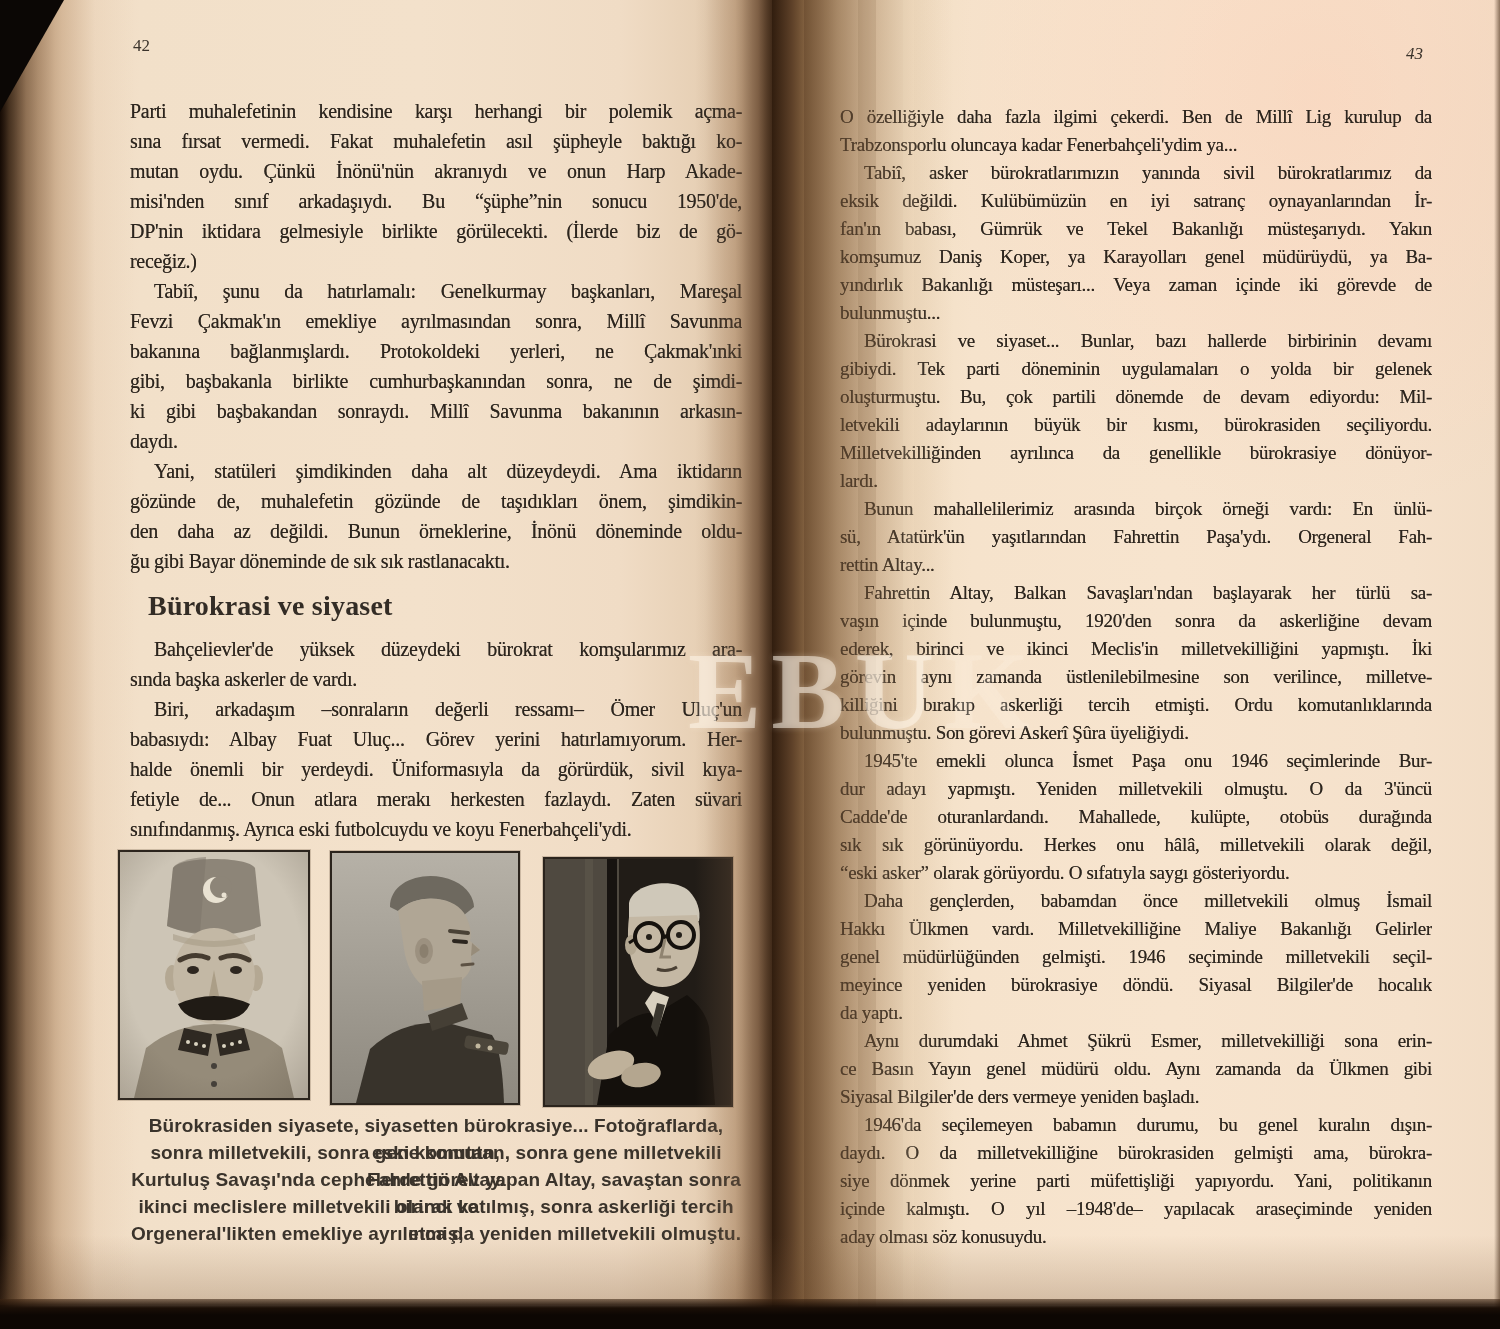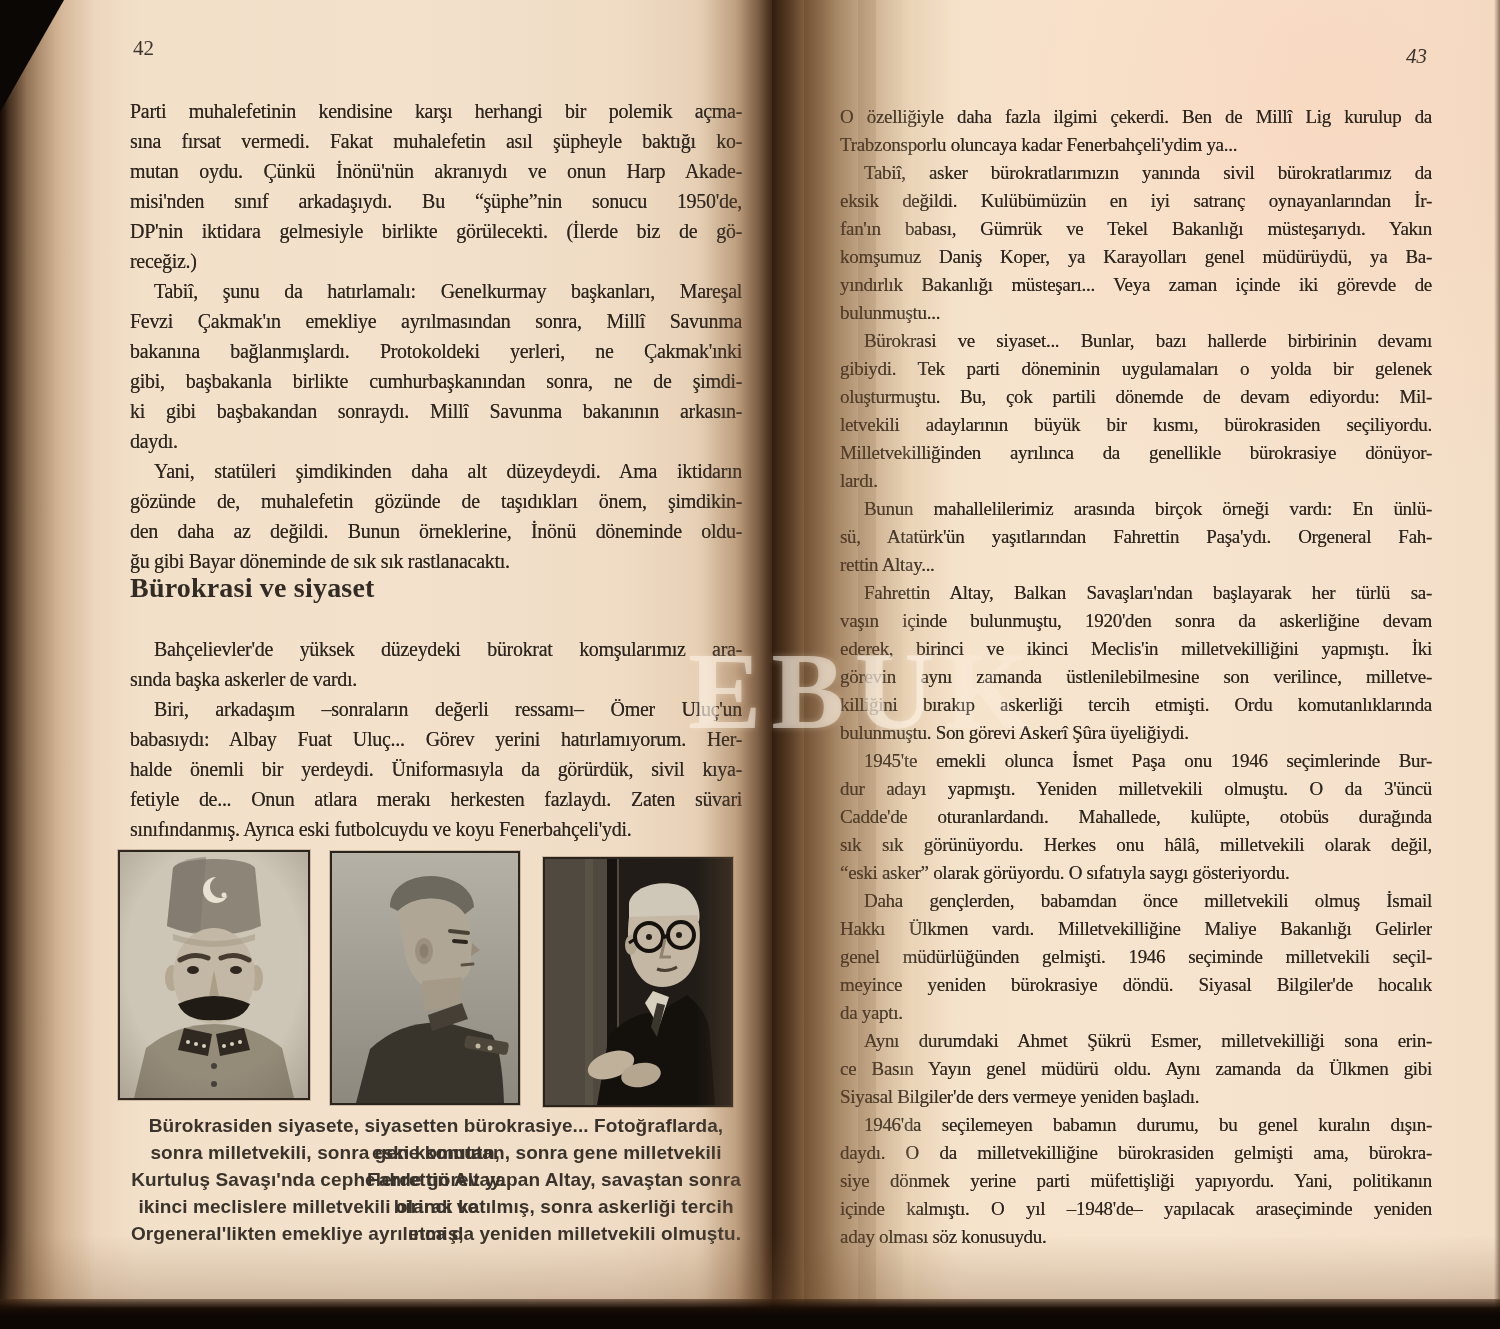--- a/index.html
+++ b/index.html
@@ -11,37 +11,37 @@
     background:linear-gradient(90deg,#23150b 0px,#54402c 7px,#8c6e53 18px,#c2a282 38px,
       #dfc3a5 62px,#eed9c1 95px,#f2e0c9 140px,#f3e1cb 420px,#f0dcc5 620px,#e6cfb4 705px,
       #cdae8d 742px,#9a7a5c 762px,#6b4f38 772px); }
   .pr-bg { position:absolute; left:772px; top:0; width:728px; height:1329px; z-index:0;
     background:linear-gradient(90deg,#53381f 0px,#6f5236 10px,#97754f 24px,#bd9b74 42px,
       #d9bc98 64px,#e9d2b4 92px,#f2dfc4 130px,#f6e3cc 200px,#f7e4ce 400px,#f5e1cb 640px,#f2ddc6 728px); }
   .pr-tint { position:absolute; left:900px; top:0; width:600px; height:520px; z-index:1;
     background:radial-gradient(ellipse at 70% 18%, rgba(255,196,170,.30), rgba(255,196,170,0) 70%); }
 
   
-  .pagenum { position:absolute; z-index:10; font-size:21px; color:#3b332b; }
+  .pagenum { position:absolute; z-index:10; font-size:17px; color:#3b332b; }
   .pn-left  { left:133px; top:36px; }
   .pn-right { left:1406px; top:44px;font-style:italic; }
 
   .col { position:absolute; z-index:10; color:#2c251e; }
   .col-left-1 { left:130px; top:96px;  width:612px; }
   .col-left-2 { left:130px; top:634px; width:612px; }
   .col-right  { left:840px; top:103px; width:592px; }
 
   .tl { font-size:20px; line-height:30px; height:30px; letter-spacing:-0.3px;
         text-align:justify; text-align-last:justify; overflow:hidden;
         text-shadow:0 0 0.5px rgba(44,37,30,.7); }
   .col-right .tl { font-size:19px; line-height:28px; height:28px; }
   .tl.plast  { text-align-last:left; }
   .tl.indent { padding-left:24px; box-sizing:border-box; }
 
-  .heading { position:absolute; left:130px; top:572px; margin:0; z-index:10;
+  .heading { position:absolute; left:130px; top:572px; margin:18px; z-index:10;
     font-family:"Liberation Serif", serif; font-size:28px; font-weight:700;
     letter-spacing:.2px; color:#332c25; }
 
   .caption { position:absolute; left:128px; top:1112px; width:616px; z-index:10; }
   .cap-line { font-family:"Liberation Sans", sans-serif; font-weight:700;
     font-size:19px; line-height:27px; height:27px; text-align:center;
     color:#3a332b; letter-spacing:.1px; }
 
   
   .photo { position:absolute; z-index:10; margin:0; border:2px solid #2b241d;

